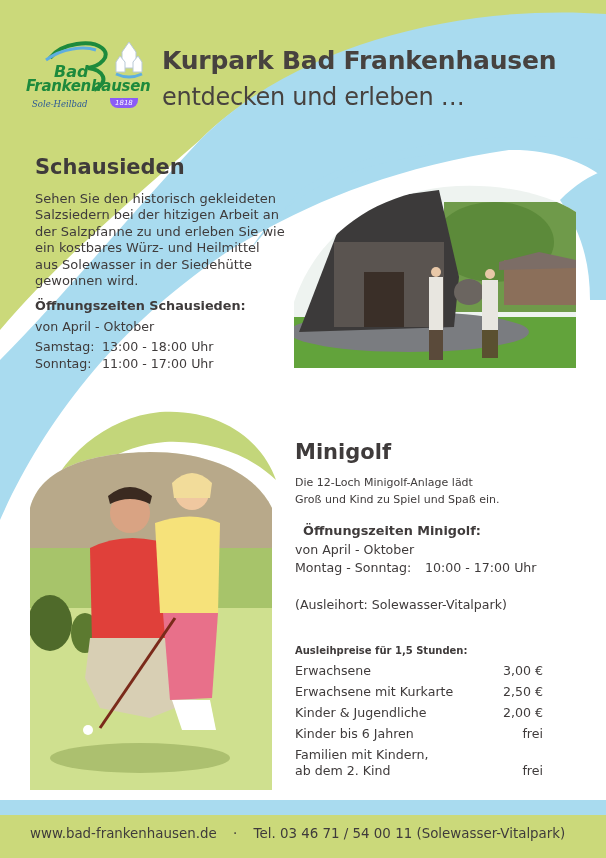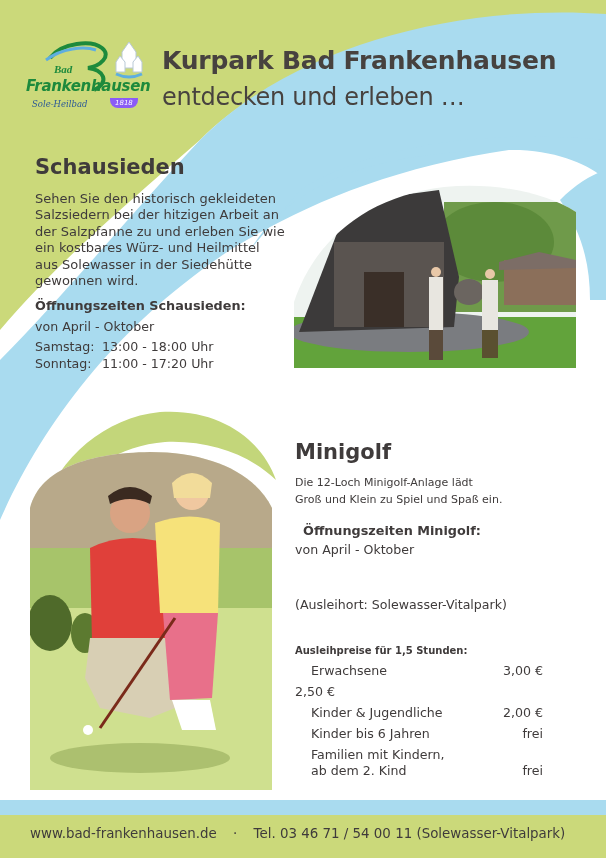--- a/index.html
+++ b/index.html
@@ -1,20 +1,20 @@
 <!DOCTYPE html>
 <html><head>
 <meta charset="utf-8">
 <style>
   html, body { margin: 0; padding: 0; }
   body { width: 606px; height: 858px; position: relative; overflow: hidden; background: #ffffff; font-family: "DejaVu Sans", sans-serif; color: #3f3b3b; }
   .bg-svg { position: absolute; left: 0; top: 0; width: 606px; height: 858px; }
   .abs { position: absolute; }
   .logo { left: 22px; top: 38px; width: 128px; height: 76px; }
-  .logo-bad { position: absolute; left: 32px; top: 26px; font-style: italic; font-weight: bold; font-size: 11px; color: #1d8a3c; line-height: 1; font-family: Liberation Serif, serif; }
+  .logo-bad { position: absolute; left: 32px; top: 26px; font-style: italic; font-weight: bold; font-size: 16px; color: #1d8a3c; line-height: 1; }
   .logo-name { position: absolute; left: 4px; top: 41px; font-style: italic; font-weight: bold; font-size: 15px; color: #1d8a3c; line-height: 1; letter-spacing: -0.3px; }
   .logo-sub { position: absolute; left: 10px; top: 61px; font-style: italic; font-size: 8.5px; color: #2c5a96; font-family: "DejaVu Serif", serif; }
   .logo-year { position: absolute; left: 88px; top: 60px; font-size: 7px; color: #ffffff; background: #8b5cf6; padding: 1px 5px; border-radius: 0 0 8px 8px; font-style: italic; }
   .title { left: 162px; top: 46px; font-size: 25px; font-weight: bold; color: #47423f; letter-spacing: -0.2px; white-space: nowrap; }
   .subtitle { left: 162px; top: 83px; font-size: 24px; color: #47423f; white-space: nowrap; letter-spacing: -0.3px; }
   h2 { margin: 0; font-size: 21px; font-weight: bold; color: #3f3b3b; }
   .s1-head { left: 35px; top: 155px; }
   .s1-body { left: 35px; top: 191px; width: 250px; font-size: 13px; line-height: 16.4px; color: #3f3b3b; }
   .s1-hours-title { left: 35px; top: 298px; font-size: 12.8px; font-weight: bold; text-align: center; }
   .s1-hours { left: 35px; top: 318px; font-size: 12.6px; line-height: 18px; }
@@ -25,21 +25,21 @@
   .s2-head { left: 295px; top: 440px; }
   .s2-body { left: 295px; top: 474px; font-size: 11px; line-height: 17px; white-space: nowrap; }
   .s2-hours-title { left: 295px; top: 523px; font-size: 12.8px; font-weight: bold; white-space: nowrap; margin-left: 8px; }
   .s2-hours { left: 295px; top: 541px; font-size: 12.6px; line-height: 18px; white-space: nowrap; }
   .s2-hours .row { display: flex; }
   .s2-hours .day { width: 130px; }
   .s2-loc { left: 295px; top: 597px; font-size: 12.6px; white-space: nowrap; }
   .price-title { left: 295px; top: 645px; font-size: 10px; font-weight: bold; white-space: nowrap; }
   .price-table { left: 295px; top: 663px; width: 248px; font-size: 12.6px; }
   .price-row { display: flex; justify-content: space-between; align-items: flex-end; line-height: 16px; margin-bottom: 5px; }
-  .price-row .label { white-space: pre-line; margin-left: 16px; }
+  .price-row .label { white-space: pre-line; }
   .footer-blue { left: 0; top: 800px; width: 606px; height: 15px; background: #a9dbef; }
   .footer-green { left: 0; top: 815px; width: 606px; height: 43px; background: #cbd97a; }
   .footer-text { left: 30px; top: 826px; font-size: 13.4px; color: #3f3b3b; white-space: nowrap; }
   .footer-text .sep { margin: 0 12px; }
 </style>
 </head>
 <body>
 
 <svg class="bg-svg" viewBox="0 0 606 858">
   <rect x="0" y="0" width="606" height="858" fill="#ffffff"></rect>
@@ -78,21 +78,21 @@
 <div class="abs s1-body">Sehen Sie den historisch gekleideten Salzsiedern bei der hitzigen Arbeit an der Salzpfanne zu und erleben Sie wie ein kostbares Würz- und Heilmittel aus Solewasser in der Siedehütte gewonnen wird.</div>
 <div class="abs s1-hours-title">Öffnungszeiten Schausieden:</div>
 <div class="abs s1-hours">
   <div style="margin-bottom:2px">von April - Oktober</div>
   <div class="s1-row">
     <span class="day">Samstag:</span>
     <span>13:00 - 18:00 Uhr</span>
   </div>
   <div class="s1-row" style="margin-top:-1px">
     <span class="day">Sonntag:</span>
-    <span>11:00 - 17:20 Uhr</span>
+    <span>11:00 - 17:00 Uhr</span>
   </div>
 </div>
 
 <div class="abs photo1">
   <svg width="282" height="186" viewBox="0 0 282 186">
     <defs>
       <clipPath id="c1">
           <path d="M0 186 V120 C20 60 70 15 150 5 C200 0 250 10 282 30 V186 Z"></path>
         </clipPath>
     </defs>
@@ -144,35 +144,40 @@
       <line x1="145" y1="180" x2="70" y2="290" stroke="#7a2a1a" stroke-width="3"></line>
       <circle cx="58" cy="292" r="5" fill="#ffffff"></circle>
       <ellipse cx="110" cy="320" rx="90" ry="15" fill="#8aa050" opacity="0.5"></ellipse>
     </g>
   </svg>
 </div>
 
 <h2 class="abs s2-head">Minigolf</h2>
 <div class="abs s2-body">
   <div>Die 12-Loch Minigolf-Anlage lädt</div>
-  <div>Groß und Klein zu Spiel und Spaß ein.</div>
+  <div>Groß und Kind zu Spiel und Spaß ein.</div>
 </div>
 <div class="abs s2-hours-title">Öffnungszeiten Minigolf:</div>
 <div class="abs s2-hours">
   <div>von April - Oktober</div>
+  <div class="row">
+    <span class="day">Montag - Sonntag:</span>
+    <span>10:00 - 17:00 Uhr</span>
+  </div>
 </div>
 <div class="abs s2-loc">(Ausleihort: Solewasser-Vitalpark)</div>
 
 <div class="abs price-title">Ausleihpreise für 1,5 Stunden:</div>
 <div class="abs price-table">
   <div class="price-row">
     <span class="label">Erwachsene</span>
     <span>3,00 €</span>
   </div>
   <div class="price-row">
+    <span class="label">Erwachsene mit Kurkarte</span>
     <span>2,50 €</span>
   </div>
   <div class="price-row">
     <span class="label">Kinder &amp; Jugendliche</span>
     <span>2,00 €</span>
   </div>
   <div class="price-row">
     <span class="label">Kinder bis 6 Jahren</span>
     <span>frei</span>
   </div>

